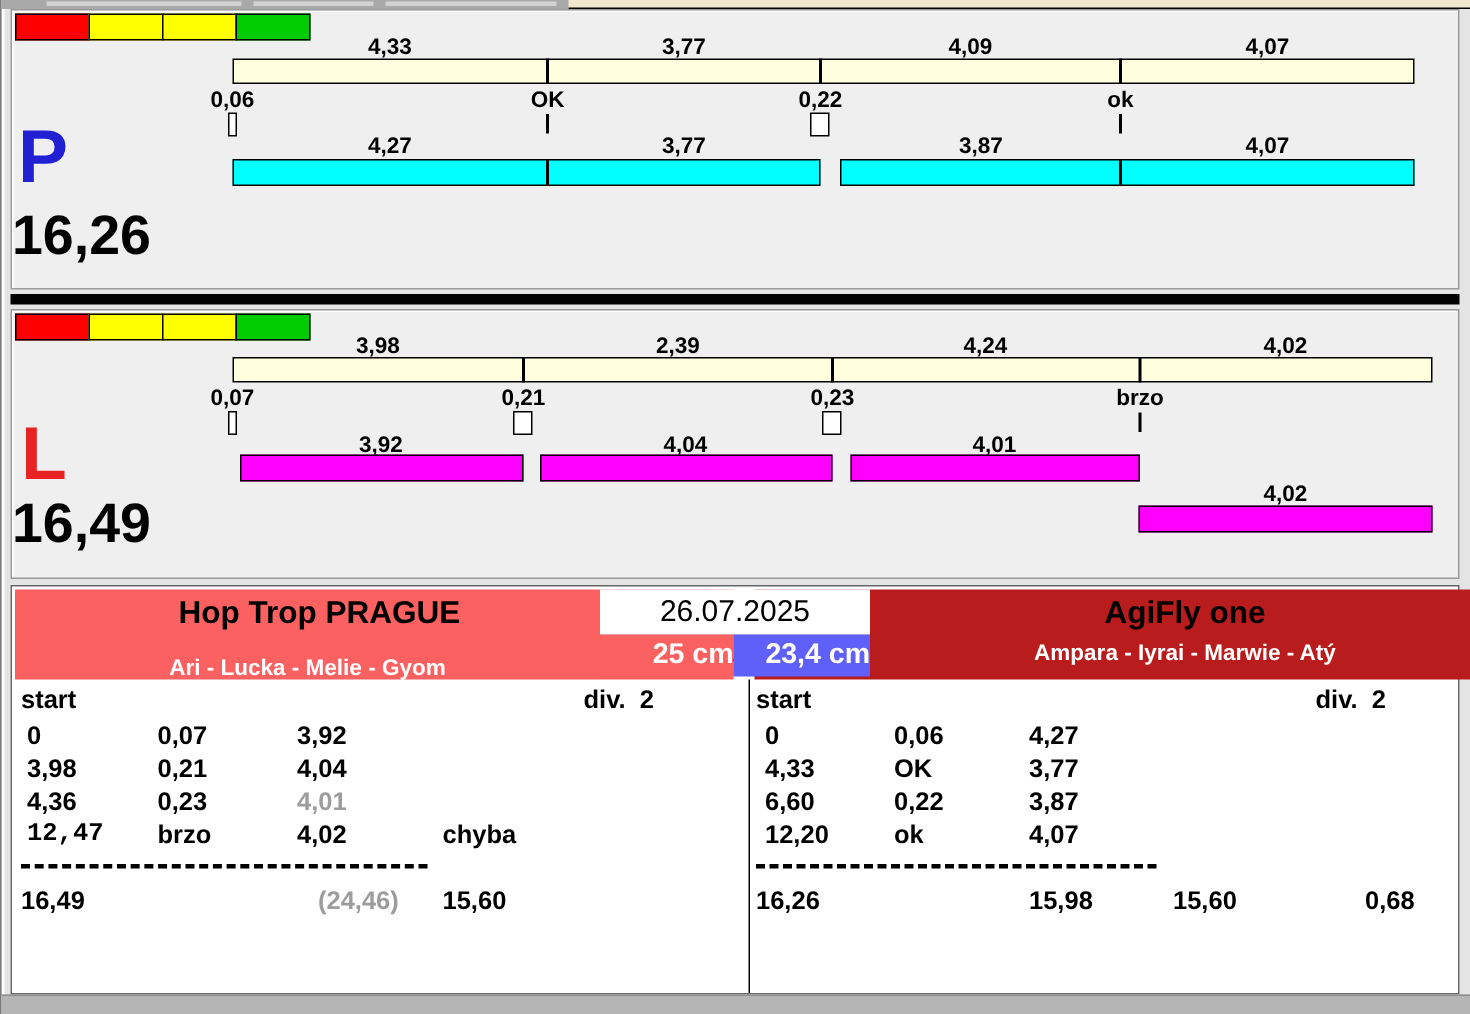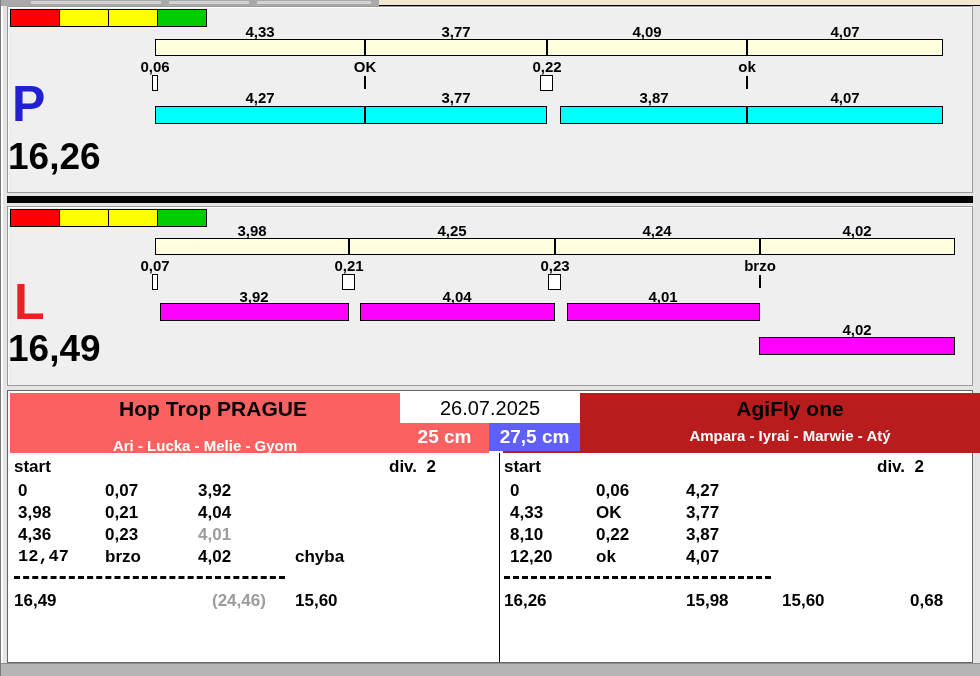--- a/index.html
+++ b/index.html
@@ -34,21 +34,21 @@
   #separator{left:6px;top:196px;width:966px;height:7px;background:#000;}
   
   #board{left:6px;top:390px;width:966px;height:273px;background:#ffffff;border:1px solid #666;box-sizing:border-box;}
   .teamhdr{position:absolute;top:2px;height:60px;}
   #hdr-left{left:2px;width:479px;background:#fb6161;}
   #hdr-right{left:495px;width:483px;background:#b91c1c;}
   .teamname{position:absolute;top:4px;width:100%;text-align:center;font-weight:bold;font-size:21px;color:#000;}
   .dognames{position:absolute;top:34px;width:100%;text-align:center;font-weight:bold;font-size:15px;color:#fff;}
   #datebox{position:absolute;left:392px;top:2px;width:180px;height:30px;background:#fff;
            border-bottom:1px solid #bbb;color:#000;font-size:20px;text-align:center;line-height:30px;}
-  .height-badge{position:absolute;top:32px;height:28px;text-align:center;font-weight:bold;font-size:19px;
+  .height-badge{position:absolute;top:32px;height:28px;text-align:right;font-weight:bold;font-size:19px;
                 color:#fff;line-height:28px;}
   #height-left{left:392px;width:89px;background:#fb6161;}
   #height-right{left:481px;width:91px;background:#5f5ff9;}
   #tabledivider{position:absolute;left:491px;top:62px;width:1px;height:209px;background:#000;}
   .cell{position:absolute;font-weight:bold;font-size:17px;color:#000;white-space:pre;}
   .cell.gray{color:#9c9c9c;}
   .dashes{position:absolute;height:0;border-top:3px dashed #000;}
   #bottomstrip{left:0;top:663px;width:980px;height:13px;background:#b5b5b5;border-top:1px solid #8d8d8d;}
 </style>
 </head>
@@ -112,21 +112,21 @@
       <div class="light tl-red"></div>
       <div class="light tl-yellow"></div>
       <div class="light tl-yellow"></div>
       <div class="light tl-green"></div>
     </div>
 
     <div class="lane-letter l" style="left:6px;top:70px;">L</div>
     <div class="lane-total" style="left:0px;top:123px;">16,49</div>
 
     <div class="val" style="left:204px;top:15px;">3,98</div>
-    <div class="val" style="left:404px;top:15px;">4,25</div>
+    <div class="val" style="left:404px;top:15px;">2,39</div>
     <div class="val" style="left:609px;top:15px;">4,24</div>
     <div class="val" style="left:809px;top:15px;">4,02</div>
 
     <div class="runbar" style="left:147px;top:31px;width:800px;"></div>
     <div class="bardiv" style="left:340px;top:31px;height:17px;"></div>
     <div class="bardiv" style="left:546px;top:31px;height:17px;"></div>
     <div class="bardiv" style="left:751px;top:31px;height:17px;"></div>
 
     <div class="val" style="left:107px;top:50px;">0,07</div>
     <div class="val" style="left:301px;top:50px;">0,21</div>
@@ -155,21 +155,21 @@
       <div class="teamname" style="width:406px;left:0;">Hop Trop PRAGUE</div>
       <div class="dognames" style="width:390px;left:0;margin-top:10px;">Ari - Lucka - Melie - Gyom</div>
     </div>
     <div class="teamhdr" id="hdr-right">
       <div class="teamname" style="width:392px;left:91px;">AgiFly one</div>
       <div class="dognames" style="width:392px;left:91px;">Ampara - Iyrai - Marwie - Atý</div>
     </div>
 
     <div id="datebox">26.07.2025 14:49:34</div>
     <div class="height-badge" id="height-left">25 cm</div>
-    <div class="height-badge" id="height-right">27,5 cm</div>
+    <div class="height-badge" id="height-right">23,4 cm</div>
 
     <div id="tabledivider"></div>
 
     <div class="cell" style="left:6px;top:66px;">start</div>
     <div class="cell" style="left:381px;top:66px;">div.  2</div>
 
     <div class="cell" style="left:10px;top:90px;">0</div>
     <div class="cell" style="left:97px;top:90px;">0,07</div>
     <div class="cell" style="left:190px;top:90px;">3,92</div>
 
@@ -196,21 +196,21 @@
     <div class="cell" style="left:869px;top:66px;">div.  2</div>
 
     <div class="cell" style="left:502px;top:90px;">0</div>
     <div class="cell" style="left:588px;top:90px;">0,06</div>
     <div class="cell" style="left:678px;top:90px;">4,27</div>
 
     <div class="cell" style="left:502px;top:112px;">4,33</div>
     <div class="cell" style="left:588px;top:112px;">OK</div>
     <div class="cell" style="left:678px;top:112px;">3,77</div>
 
-    <div class="cell" style="left:502px;top:134px;">8,10</div>
+    <div class="cell" style="left:502px;top:134px;">6,60</div>
     <div class="cell" style="left:588px;top:134px;">0,22</div>
     <div class="cell" style="left:678px;top:134px;">3,87</div>
 
     <div class="cell" style="left:502px;top:156px;">12,20</div>
     <div class="cell" style="left:588px;top:156px;">ok</div>
     <div class="cell" style="left:678px;top:156px;">4,07</div>
 
     <div class="dashes" style="left:496px;top:185px;width:267px;"></div>
 
     <div class="cell" style="left:496px;top:200px;">16,26</div>

